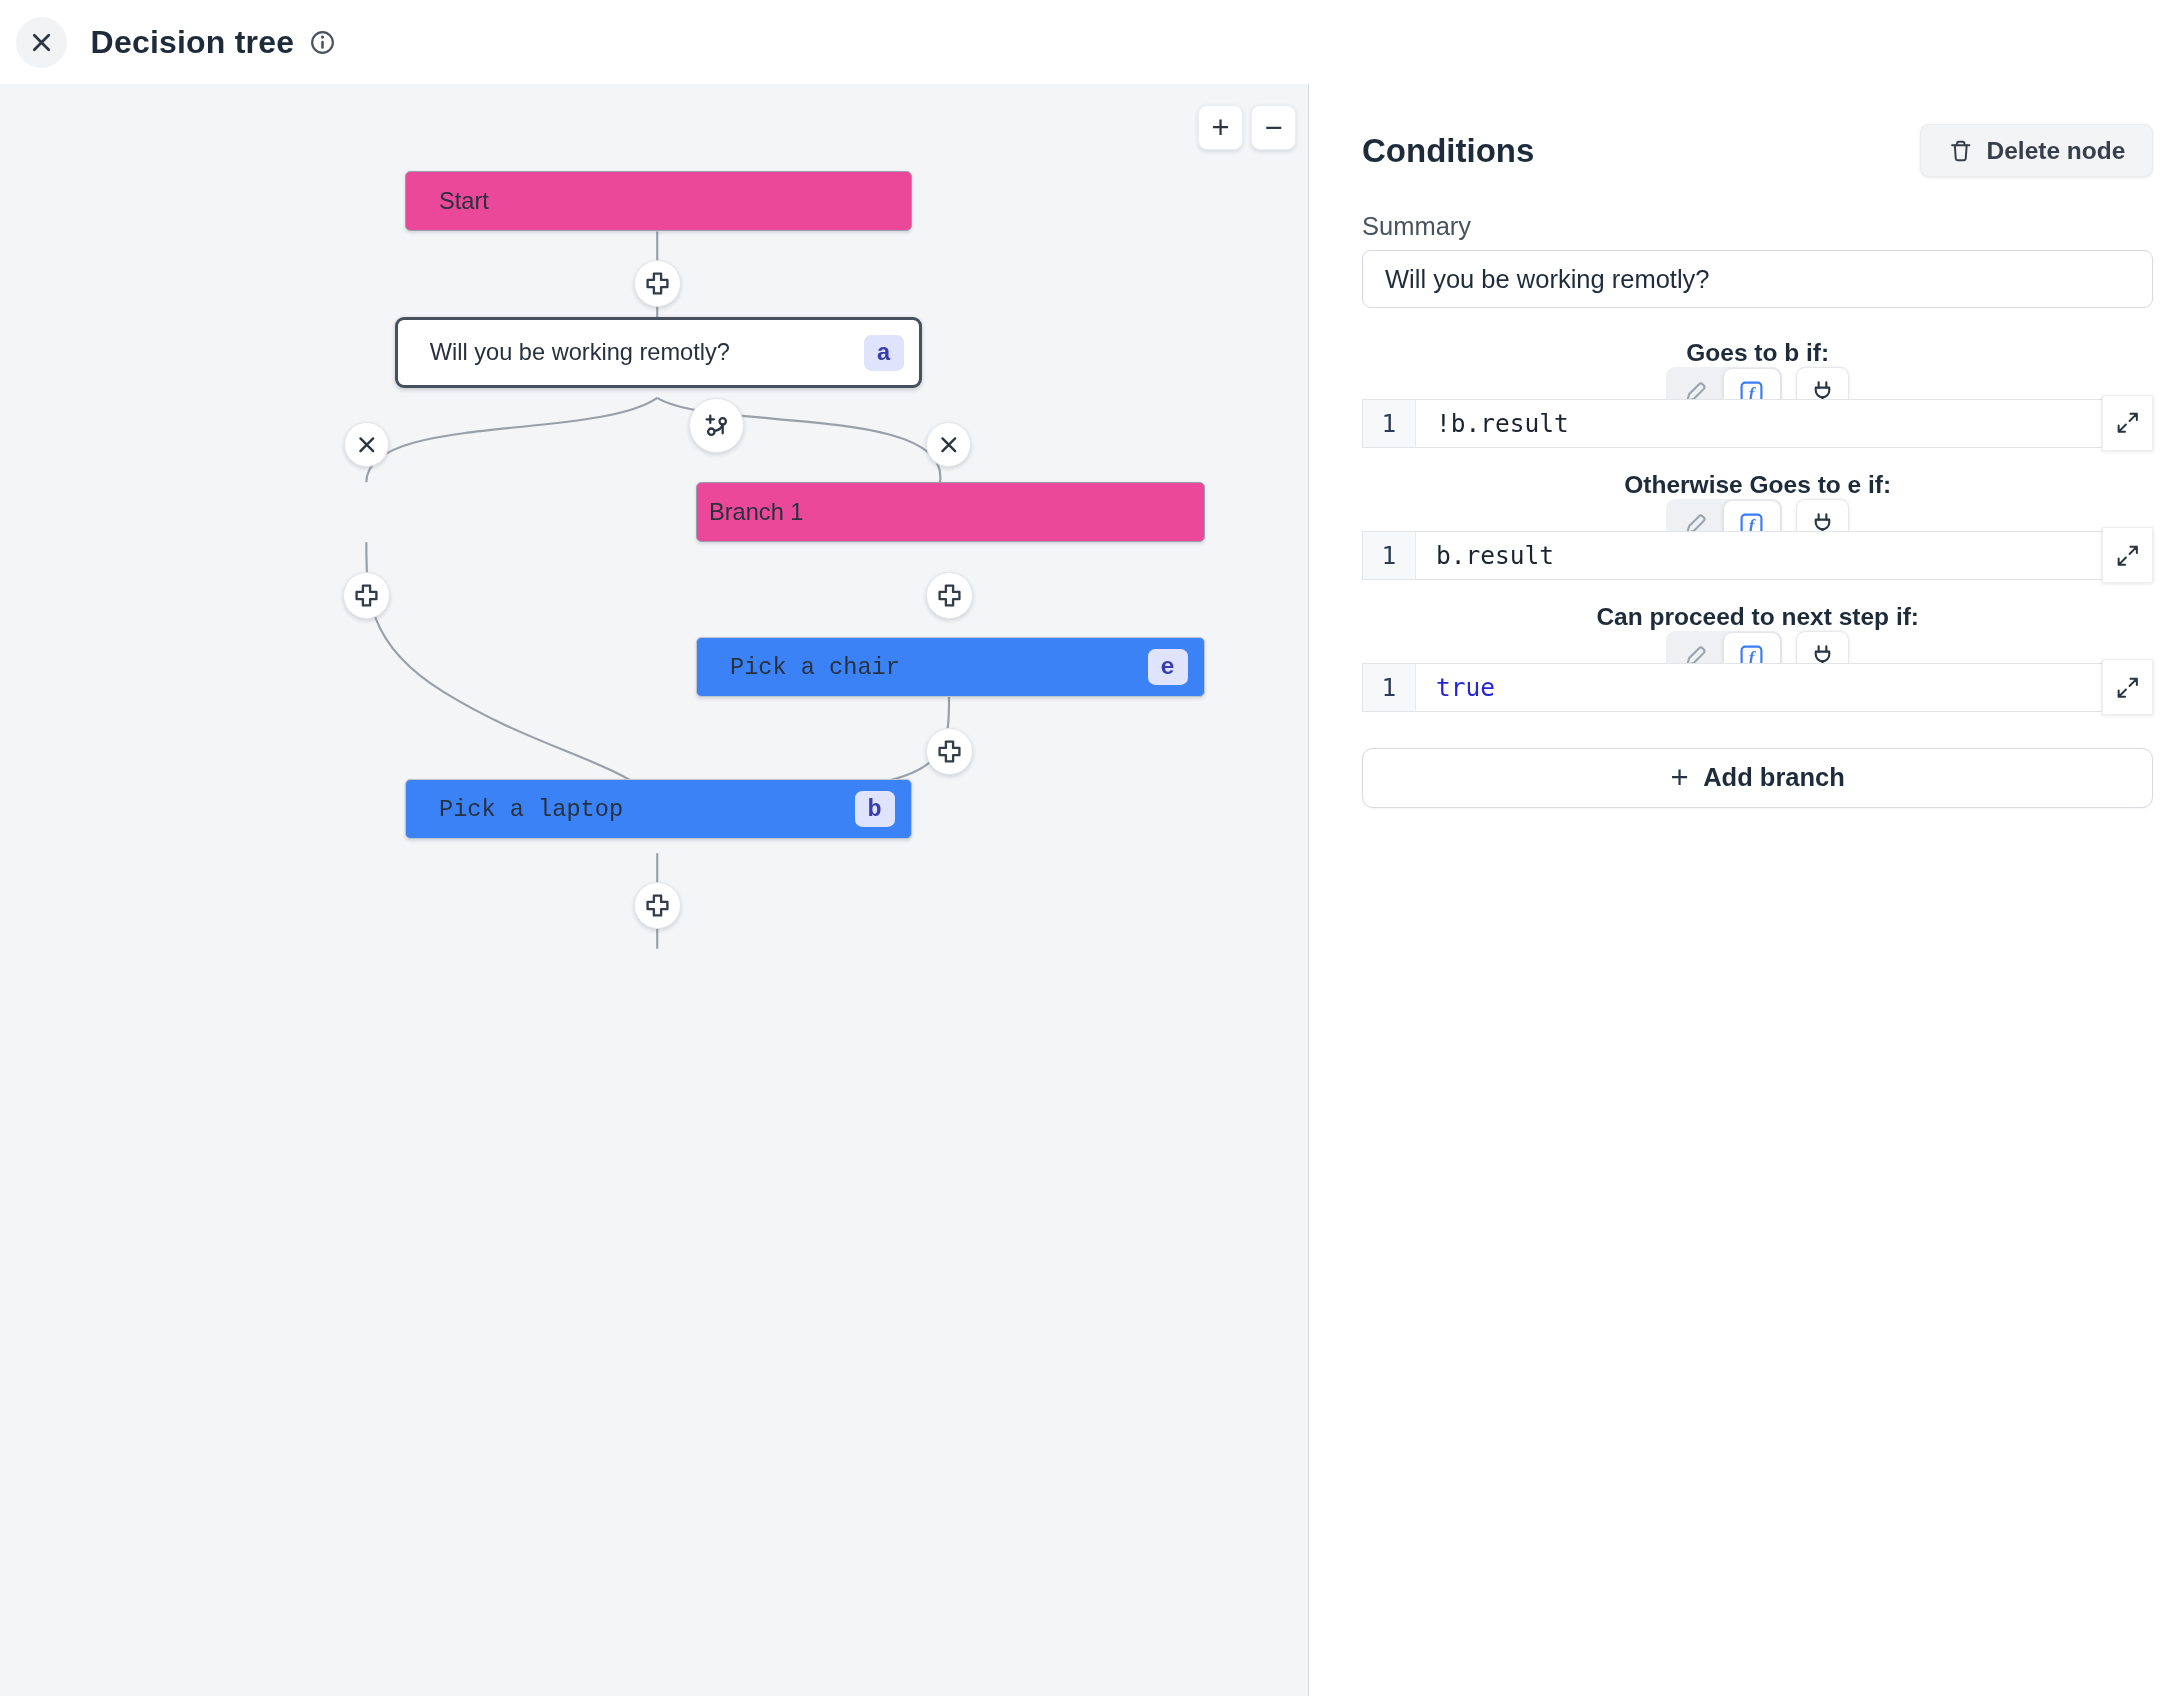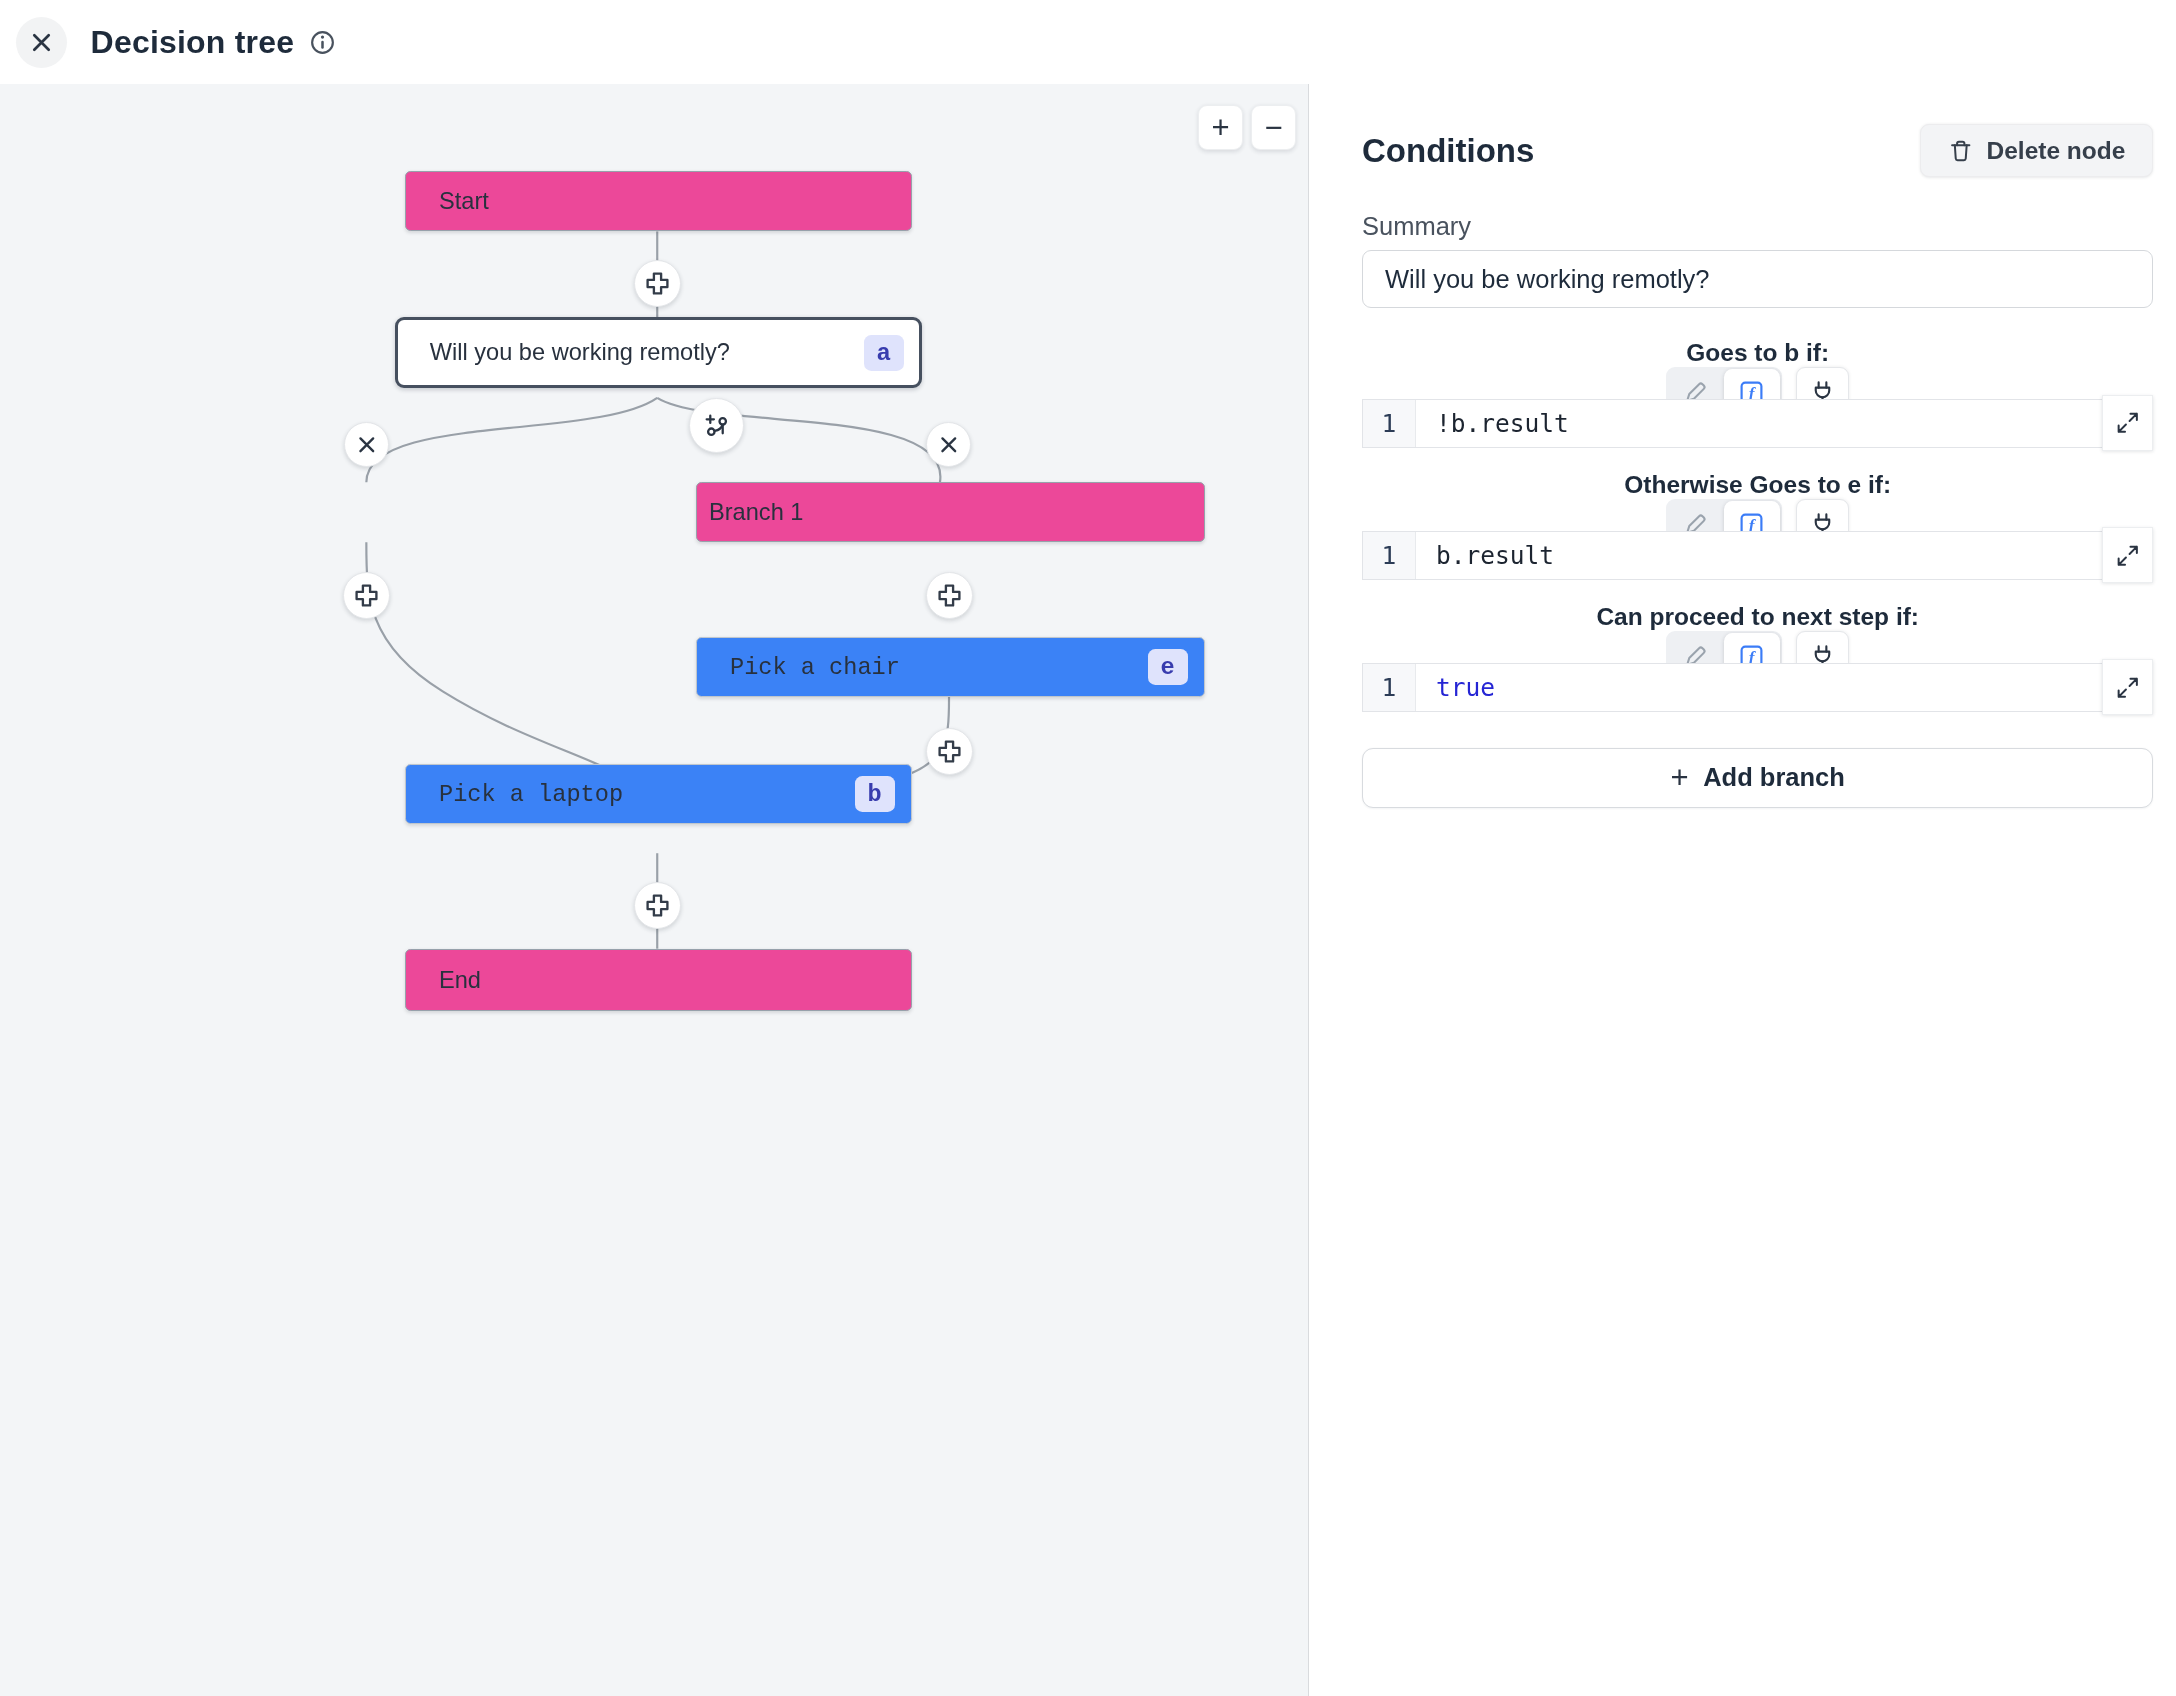--- a/index.html
+++ b/index.html
@@ -138,28 +138,25 @@
 
   <div class="node node-gray" style="left:696px; top:398px; width:509px;padding-left:12px;">
     <span class="node-label">Branch 1</span>
   </div>
 
   <div class="node node-white" style="left:696px; top:553px; width:509px;">
     <span class="node-label">Pick a chair</span>
     <span class="badge">e</span>
   </div>
 
-  <div class="node node-white" style="left:405px; top:680px; width:507px;gap:14px;">
+  <div class="node node-white" style="left:405px; top:695px; width:507px;gap:14px;">
     <span class="node-label">Pick a laptop</span>
     <span class="badge">b</span>
   </div>
 
-  <div class="node node-gray" style="left:405px; top:865px; width:507px; height:62px;">
-    <span class="node-label">End</span>
-  </div>
 
   <button class="circ" style="left:634px; top:176px; width:47px; height:47px;">
     <svg width="27" height="27" viewBox="0 0 30 30">
       <path d="M11,4 h8 v7 h7 v8 h-7 v7 h-8 v-7 h-7 v-8 h7 z" fill="#fff" stroke="#333c49" stroke-width="2.6" stroke-linejoin="round"></path>
     </svg>
   </button>
   <button class="circ" style="left:343px; top:488px; width:47px; height:47px;">
     <svg width="27" height="27" viewBox="0 0 30 30">
       <path d="M11,4 h8 v7 h7 v8 h-7 v7 h-8 v-7 h-7 v-8 h7 z" fill="#fff" stroke="#333c49" stroke-width="2.6" stroke-linejoin="round"></path>
     </svg>

